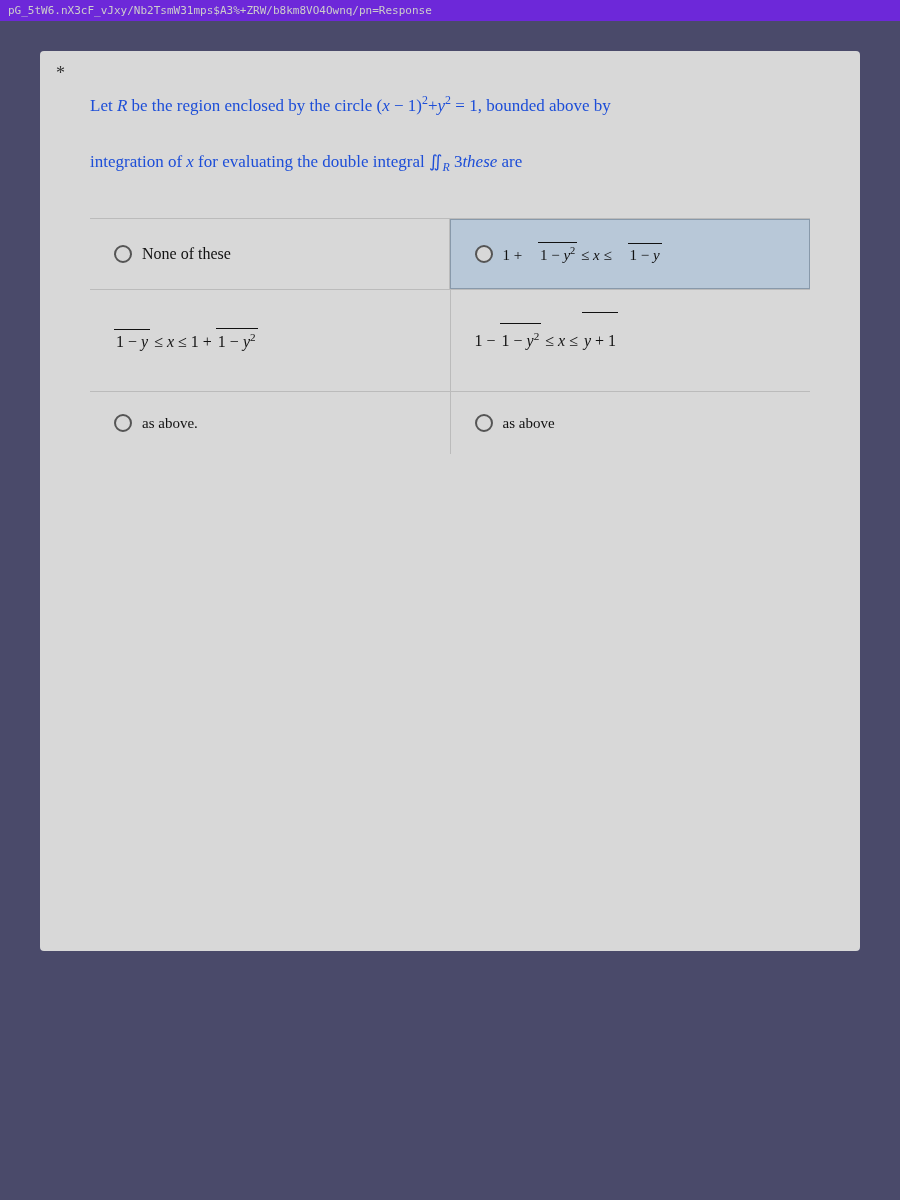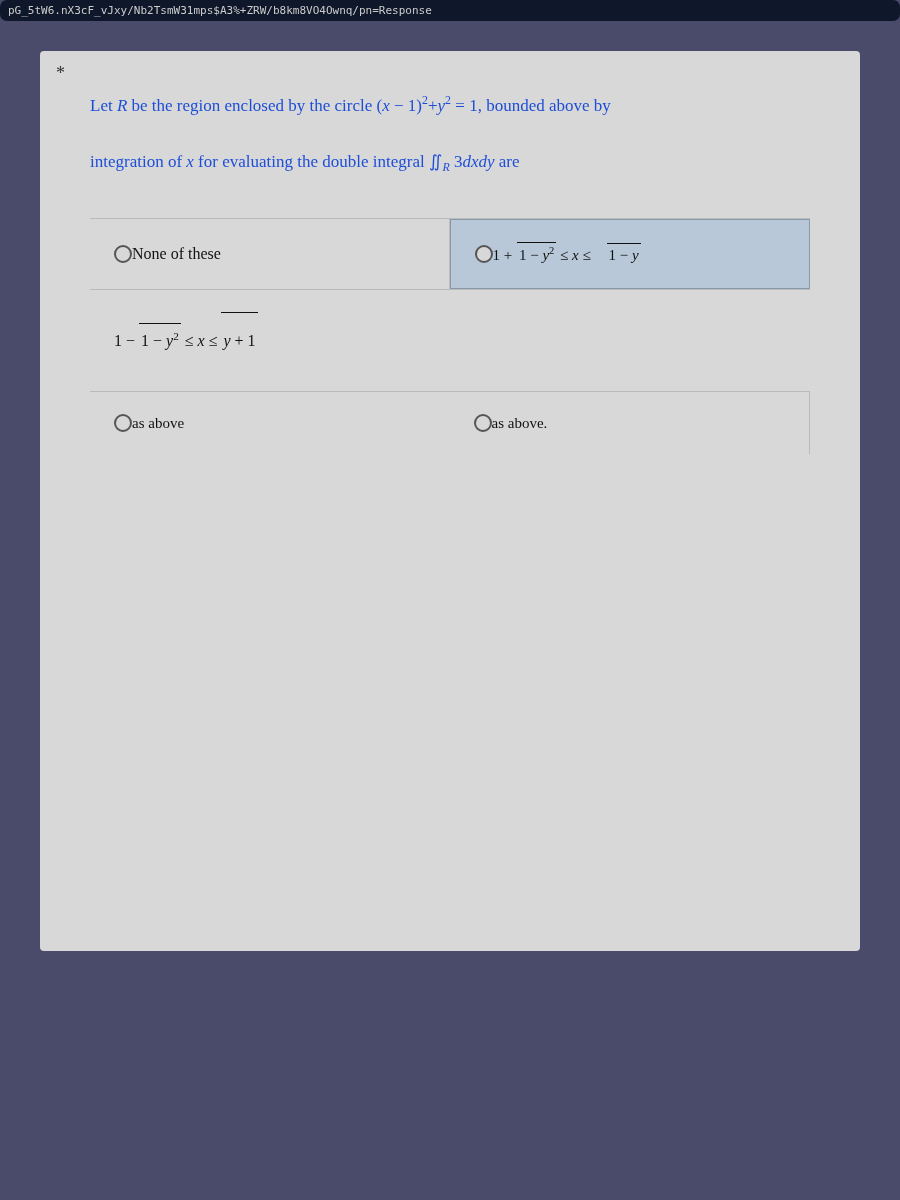--- a/index.html
+++ b/index.html
@@ -10,29 +10,28 @@
       width: 900px;
       min-height: 1200px;
       display: flex;
       flex-direction: column;
       align-items: center;
       padding-top: 0;
     }
 
     .browser-bar {
       width: 100%;
-      background: #0f172a;
+      background: #6d28d9;
       color: #ccc;
       font-size: 11px;
       font-family: monospace;
       padding: 4px 8px;
       white-space: nowrap;
       overflow: hidden;
       text-overflow: ellipsis;
-      border-radius: 7px;
     }
 
     .main-card {
       background: #d8d8d8;
       margin: 30px auto;
       width: 820px;
       min-height: 900px;
       border-radius: 4px;
       padding: 40px 50px 50px 50px;
       position: relative;
@@ -50,21 +49,21 @@
       font-size: 17px;
       color: #1d4ed8;
       line-height: 1.65;
       margin-bottom: 40px;
     }
 
     .option-cell {
       padding: 22px 24px;
       display: flex;
       align-items: center;
-      gap: 0;
+      gap: 10px;
       cursor: pointer;
       border: none;
       background: transparent;
     }
 
     
     .option-cell.highlighted {
       background: #b8c8d8;
       border: 1px solid #8899aa;
     }
@@ -111,58 +110,65 @@
 <div class="browser-bar">
   <span>pG_5tW6.nX3cF_vJxy/Nb2TsmW31mps$A3%+ZRW/b8km8VO4Ownq/pn=Response</span>
 </div>
 
 <div class="main-card">
   <span class="asterisk">*</span>
 
   <div class="question-text">
     <span>Let <em>R</em> be the region enclosed by the circle (<em>x</em> − 1)<sup>2</sup>+<em>y</em><sup>2</sup> = 1, bounded above by</span><br>
     <br>
-    <span>integration of <em>x</em> for evaluating the double integral ∬<sub><em>R</em></sub> 3<em>dxdy</em> are</span>
+    <span>integration of <em>x</em> for evaluating the double integral ∬<sub><em>R</em></sub> 3<em>these</em> are</span>
   </div>
 
   <div style="position:relative; width:100%;">
 
     <div style="display:flex; border-top:1px solid #bbb;">
 
       <div class="option-cell" style="flex:1; border-right:1px solid #bbb;">
         <span class="radio-circle"></span>
         <span class="option-math">None of these</span>
       </div>
 
       <div class="option-cell highlighted" style="flex:1;">
         <span class="radio-circle"></span>
         <span class="option-math formula-box">
-          1 + <span style="display:inline-block; border-top:1.5px solid #111; padding: 0 2px; margin-left:1px;">1 − <em>y</em><sup>2</sup></span> ≤ <em>x</em> ≤ <span style="display:inline-block; border-top:1.5px solid #111; padding:0 2px; margin-left:12px;">1 − <em>y</em></span>
+          1 + <span style="display:inline-block; border-top:1.5px solid #111; padding: 0 2px; margin-left:12px;">1 − <em>y</em><sup>2</sup></span> ≤ <em>x</em> ≤ <span style="display:inline-block; border-top:1.5px solid #111; padding:0 2px; margin-left:12px;">1 − <em>y</em></span>
         </span>
       </div>
     </div>
 
     <div style="display:flex; border-top:1px solid #bbb;">
 
+      <div class="option-cell" style="flex:1; border-right:1px solid #bbb;">
+        <span class="option-math">
+          <span style="display:inline-block; border-top:1.5px solid #111; padding:0 2px;">1 − <em>y</em></span>
+          ≤ <em>x</em> ≤ 1 +
+          <span style="display:inline-block; border-top:1.5px solid #111; padding:0 2px;">1 − <em>y</em><sup>2</sup></span>
+        </span>
+      </div>
 
       <div class="option-cell" style="flex:1;">
         <span class="option-math">
           1 − <span style="display:inline-block; border-top:1.5px solid #111; padding:4px 2px;">1 − <em>y</em><sup>2</sup></span>
           ≤ <em>x</em> ≤
           <span style="display:inline-block; border-top:1.5px solid #111; padding:16px 2px;"><em>y</em> + 1</span>
         </span>
       </div>
     </div>
 
     <div style="display:flex; border-top:1px solid #bbb;">
+      <div class="option-cell" style="flex:1; border-right:1px solid #bbb;">
+        <span class="radio-circle"></span>
+        <span class="as-above-text">as above.</span>
+      </div>
       <div class="option-cell" style="flex:1;">
         <span class="radio-circle"></span>
         <span class="as-above-text">as above</span>
-      </div>
-      <div class="option-cell" style="flex:1; border-right:1px solid #bbb;">
-        <span class="radio-circle"></span>
-        <span class="as-above-text">as above.</span>
       </div>
     </div>
 
 
   </div>
 </div>
 
 </body></html>

